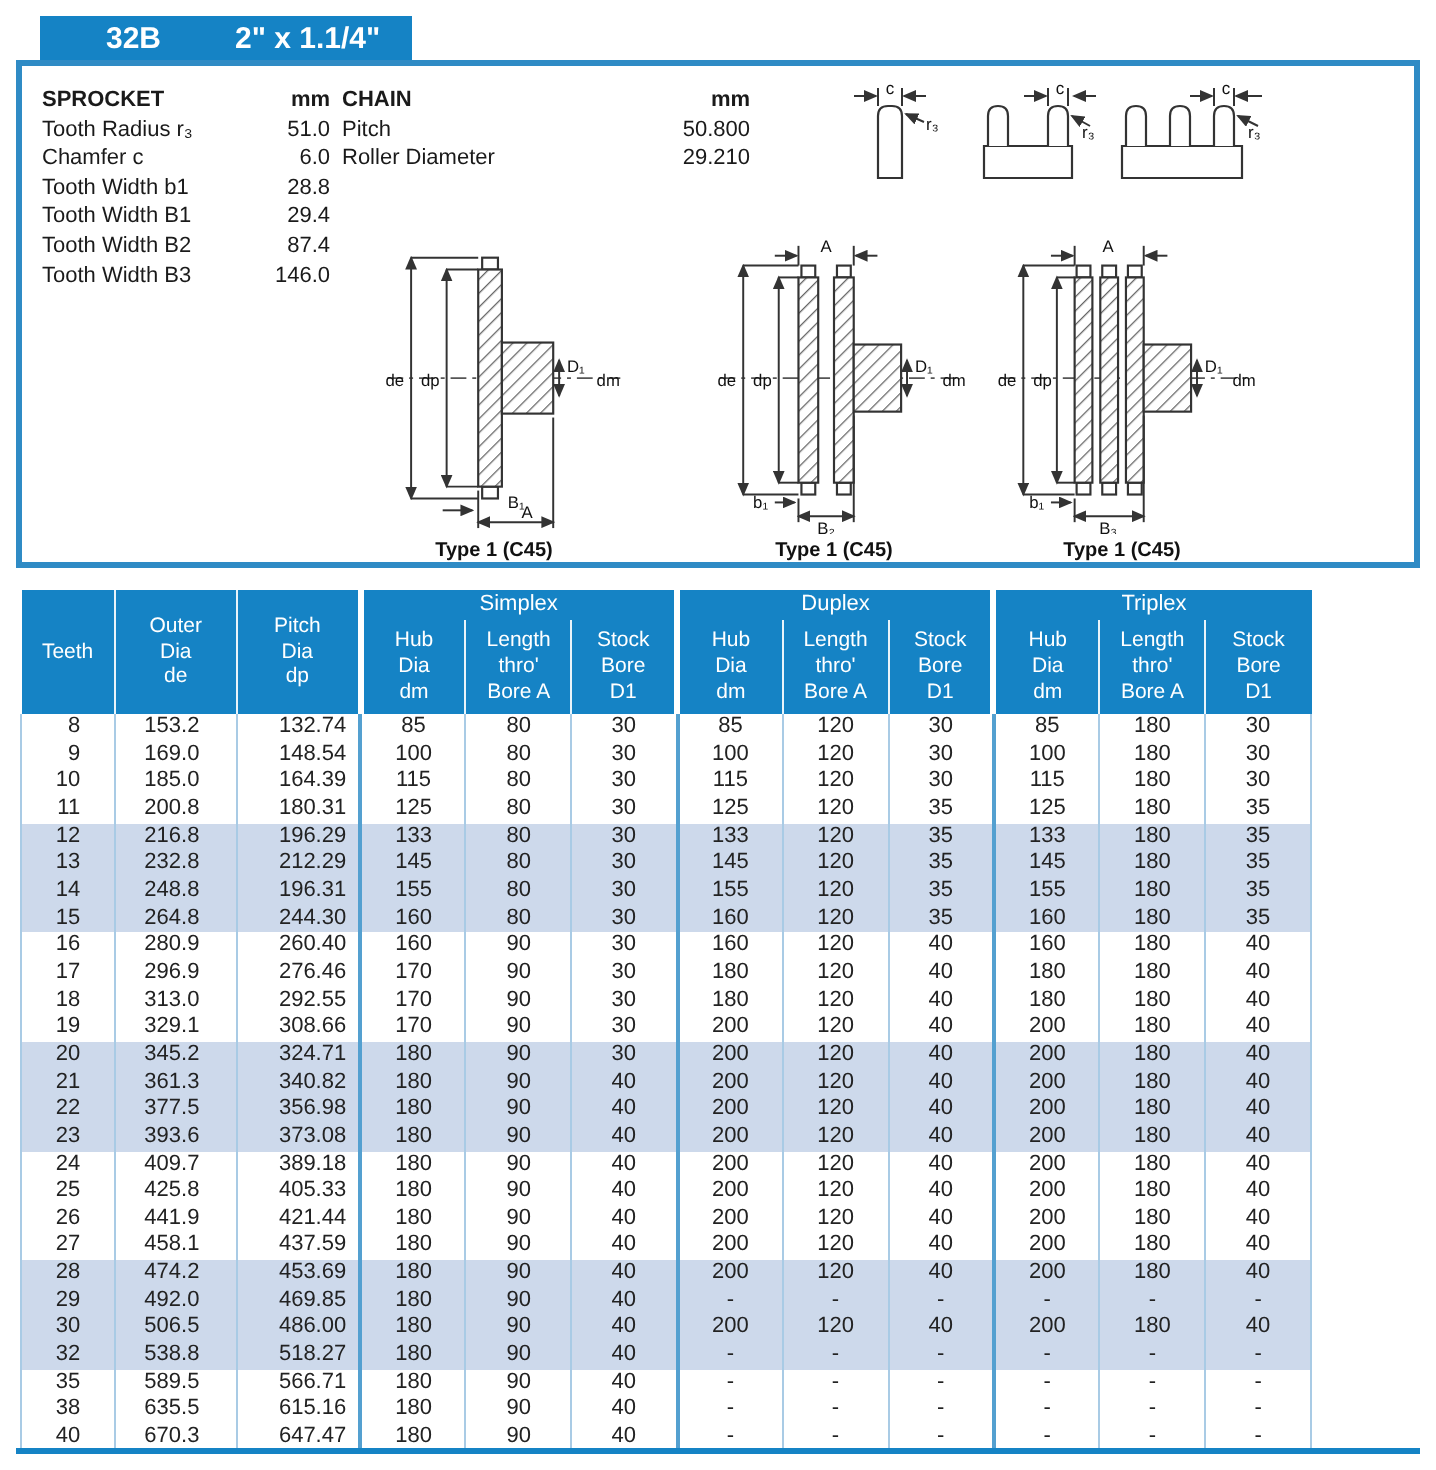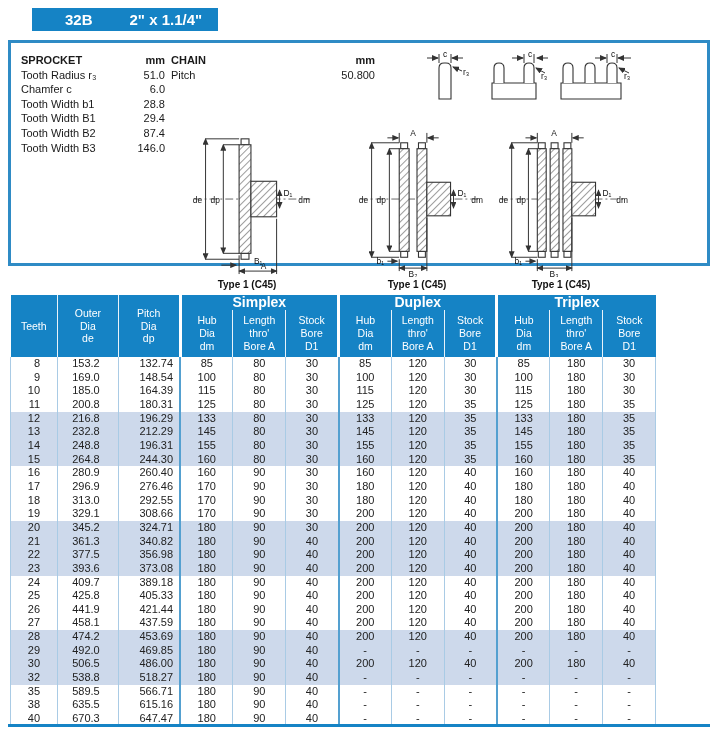--- a/index.html
+++ b/index.html
@@ -8,27 +8,27 @@
     --band:#cdd9eb;
     --line-light:#a9cbe5;
     --line-group:#54a0d0;
   }
   *{box-sizing:border-box}
   body{margin:0;background:#fff}
   .page{position:relative;width:718px;height:735px;background:#fff;overflow:hidden;
         font-family:"Liberation Sans","DejaVu Sans",sans-serif;color:#1a1a1a}
 
   
-  .tab{position:absolute;left:32px;top:8px;width:186px;height:23px;background:var(--accent);
+  .tab{position:absolute;left:20px;top:8px;width:186px;height:23px;background:var(--accent);
        color:#fff;display:flex;align-items:center;font-weight:bold;font-size:15px}
   .tab .model{margin-left:33px}
   .tab .size{margin-left:37px}
 
   
-  .panel{position:absolute;left:8px;top:40px;width:702px;height:226px;
+  .panel{position:absolute;left:8px;top:30px;width:702px;height:254px;
          border:3px solid var(--panel-border)}
   .spec{position:absolute;font-size:11px;line-height:14.6px}
   .spec .srow{display:grid}
   .sprocket{left:10px;top:10px}
   .sprocket .srow{grid-template-columns:102px 42px}
   .chain{left:160px;top:10px}
   .chain .srow{grid-template-columns:156px 48px}
   .spec .lab{white-space:nowrap}
   .spec .val{text-align:right}
   .spec .hdr{font-weight:bold}
@@ -50,21 +50,21 @@
   
   .datatable{position:absolute;left:10px;top:295px;width:646px;border-collapse:collapse;
              table-layout:fixed;font-size:11px}
   .datatable col.c-teeth{width:7.3%}
   .datatable col.c-outer{width:9.4%}
   .datatable col.c-pitch{width:9.6%}
   thead th{background:var(--accent);color:#fff;font-weight:normal;font-size:10.5px;
            line-height:12.8px;padding:0;vertical-align:middle;text-align:center}
   thead tr.gtitles th{height:15px}
   thead tr.subs th{height:47px}
-  th.gt{font-weight:bold;font-size:14px}
+  th.gt{font-weight:normal;font-size:11px}
   th.pre{white-space:pre-line}
   th.wn{border-left:1px solid rgba(255,255,255,.9)}
   th.wt{border-left:3px solid #fff}
   tbody td{height:13.66px;line-height:13.66px;padding:0;text-align:center;
            border-left:1px solid var(--line-light);color:#222}
   tbody td:first-child{text-align:right;padding-right:17px}
   tbody td:nth-child(2){text-align:right;padding-right:18px}
   tbody td:nth-child(3){text-align:right;padding-right:6px}
   tbody td:nth-child(4),tbody td:nth-child(7),tbody td:nth-child(10){
     border-left:2px solid var(--line-group)}
@@ -129,20 +129,24 @@
     </div>
 
     <div class="spec chain">
       <div class="srow hdr">
         <span class="lab">CHAIN</span>
         <span class="val">mm</span>
       </div>
       <div class="srow">
         <span class="lab">Pitch</span>
         <span class="val">50.800</span>
+      </div>
+      <div class="srow">
+        <span class="lab">Roller Diameter</span>
+        <span class="val">29.210</span>
       </div>
     </div>
 
     <div class="profiles">
       <svg width="62" height="56" viewBox="0 0 62 56">
         <line class="dim" x1="12" y1="7" x2="23" y2="7" marker-end="url(#ah)"></line>
         <line class="dim" x1="48" y1="7" x2="37" y2="7" marker-end="url(#ah)"></line>
         <line class="dim" x1="24" y1="3" x2="24" y2="12"></line>
         <line class="dim" x1="36" y1="3" x2="36" y2="12"></line>
         <text class="lbl" x="30" y="6" text-anchor="middle">c</text>

